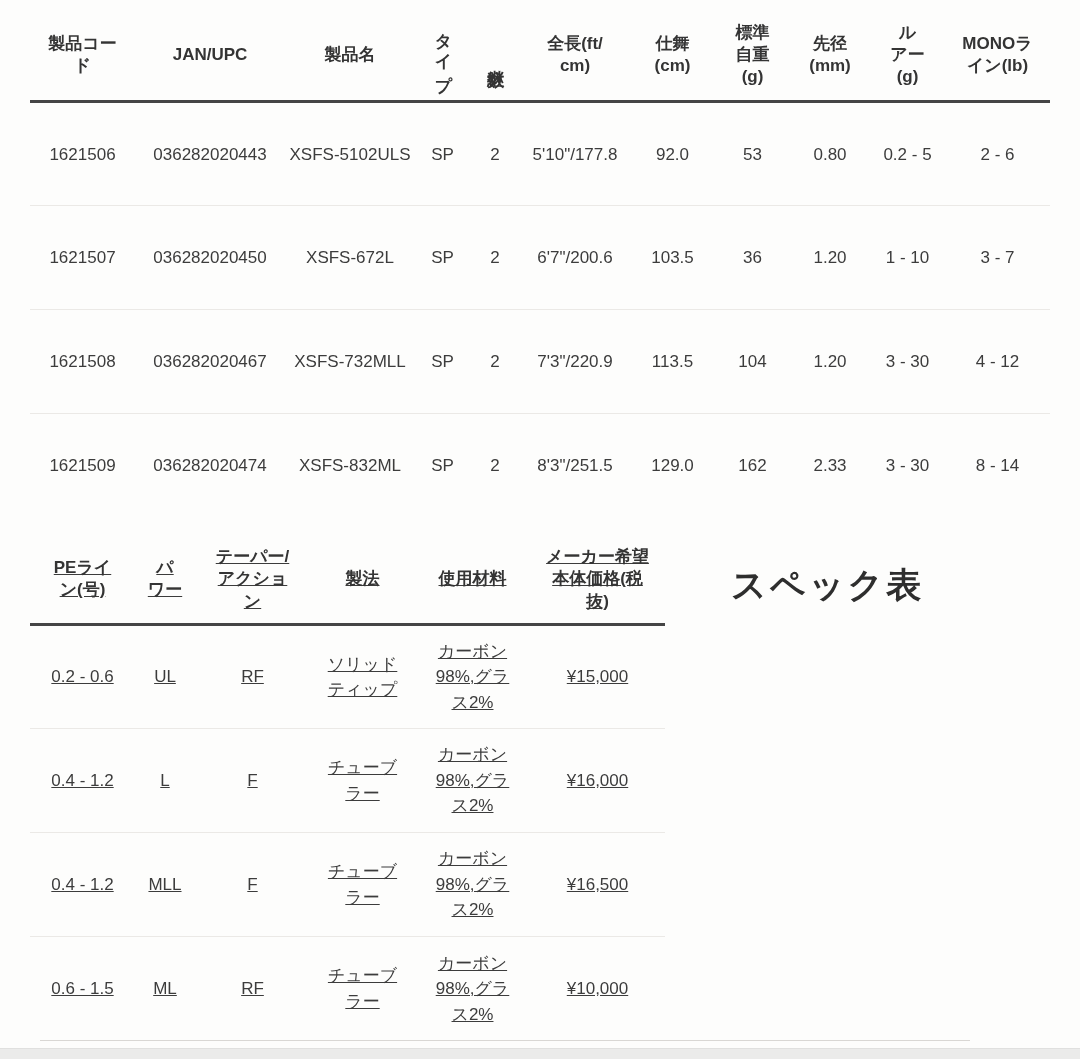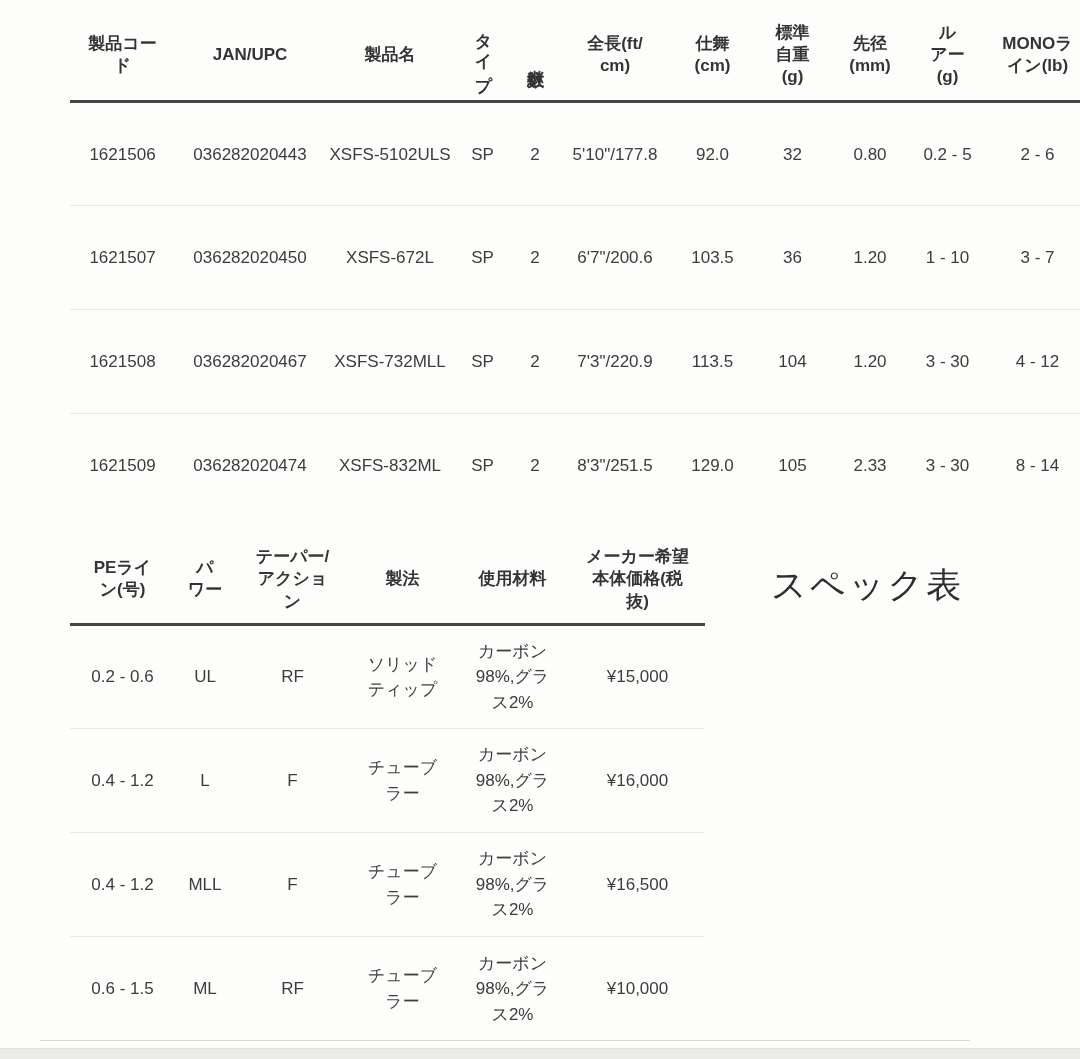--- a/index.html
+++ b/index.html
@@ -4,29 +4,28 @@
 <style>
   html,body{margin:0;padding:0;background:#ffffff;}
   .page{
     position:relative;
     width:1080px;height:1059px;
     box-sizing:border-box;
     background:#fdfdfc;
     font-family:"Liberation Sans","DejaVu Sans",sans-serif;
     color:#3c3c3c;
     overflow:hidden;
-    padding-left:40px;
   }
   .tables-wrap{padding:6px 30px 0 30px;}
   table.spec-table{
     border-collapse:collapse;
     table-layout:fixed;
   }
   table.t1{width:1020px;}
-  table.t2{width:635px;}
+  table.t2{width:635px;text-decoration:underline;}
   thead tr{border-bottom:3px solid #454545;}
   th{
     font-size:17px;
     font-weight:700;
     color:#343434;
     text-align:center;
     vertical-align:middle;
     white-space:pre-line;
     padding:14px 2px 10px 2px;
     height:66px;
@@ -54,21 +53,21 @@
     padding:0 2px;
   }
   .lower{
     display:flex;
     align-items:flex-start;
     margin-top:14px;
   }
   .spec-title{
     margin:30px 0 6px 66px;
     font-size:35px;
-    font-weight:400;
+    font-weight:700;
     color:#2e2e2e;
     letter-spacing:3px;
   }
   .bottom-divider{
     position:absolute;
     left:40px;
     top:1040px;
     width:930px;
     height:1px;
     background:#d9d7d4;
@@ -129,21 +128,21 @@
         </thead>
         <tbody>
           <tr>
             <td>1621506</td>
             <td>036282020443</td>
             <td>XSFS-5102ULS</td>
             <td>SP</td>
             <td>2</td>
             <td>5'10"/177.8</td>
             <td>92.0</td>
-            <td>32</td>
+            <td>53</td>
             <td>0.80</td>
             <td>0.2 - 5</td>
             <td>2 - 6</td>
           </tr>
           <tr>
             <td>1621507</td>
             <td>036282020450</td>
             <td>XSFS-672L</td>
             <td>SP</td>
             <td>2</td>
@@ -168,21 +167,21 @@
             <td>4 - 12</td>
           </tr>
           <tr>
             <td>1621509</td>
             <td>036282020474</td>
             <td>XSFS-832ML</td>
             <td>SP</td>
             <td>2</td>
             <td>8'3"/251.5</td>
             <td>129.0</td>
-            <td>105</td>
+            <td>162</td>
             <td>2.33</td>
             <td>3 - 30</td>
             <td>8 - 14</td>
           </tr>
         </tbody>
       </table>
 
     <div class="lower">
       <table class="spec-table t2">
           <colgroup>

